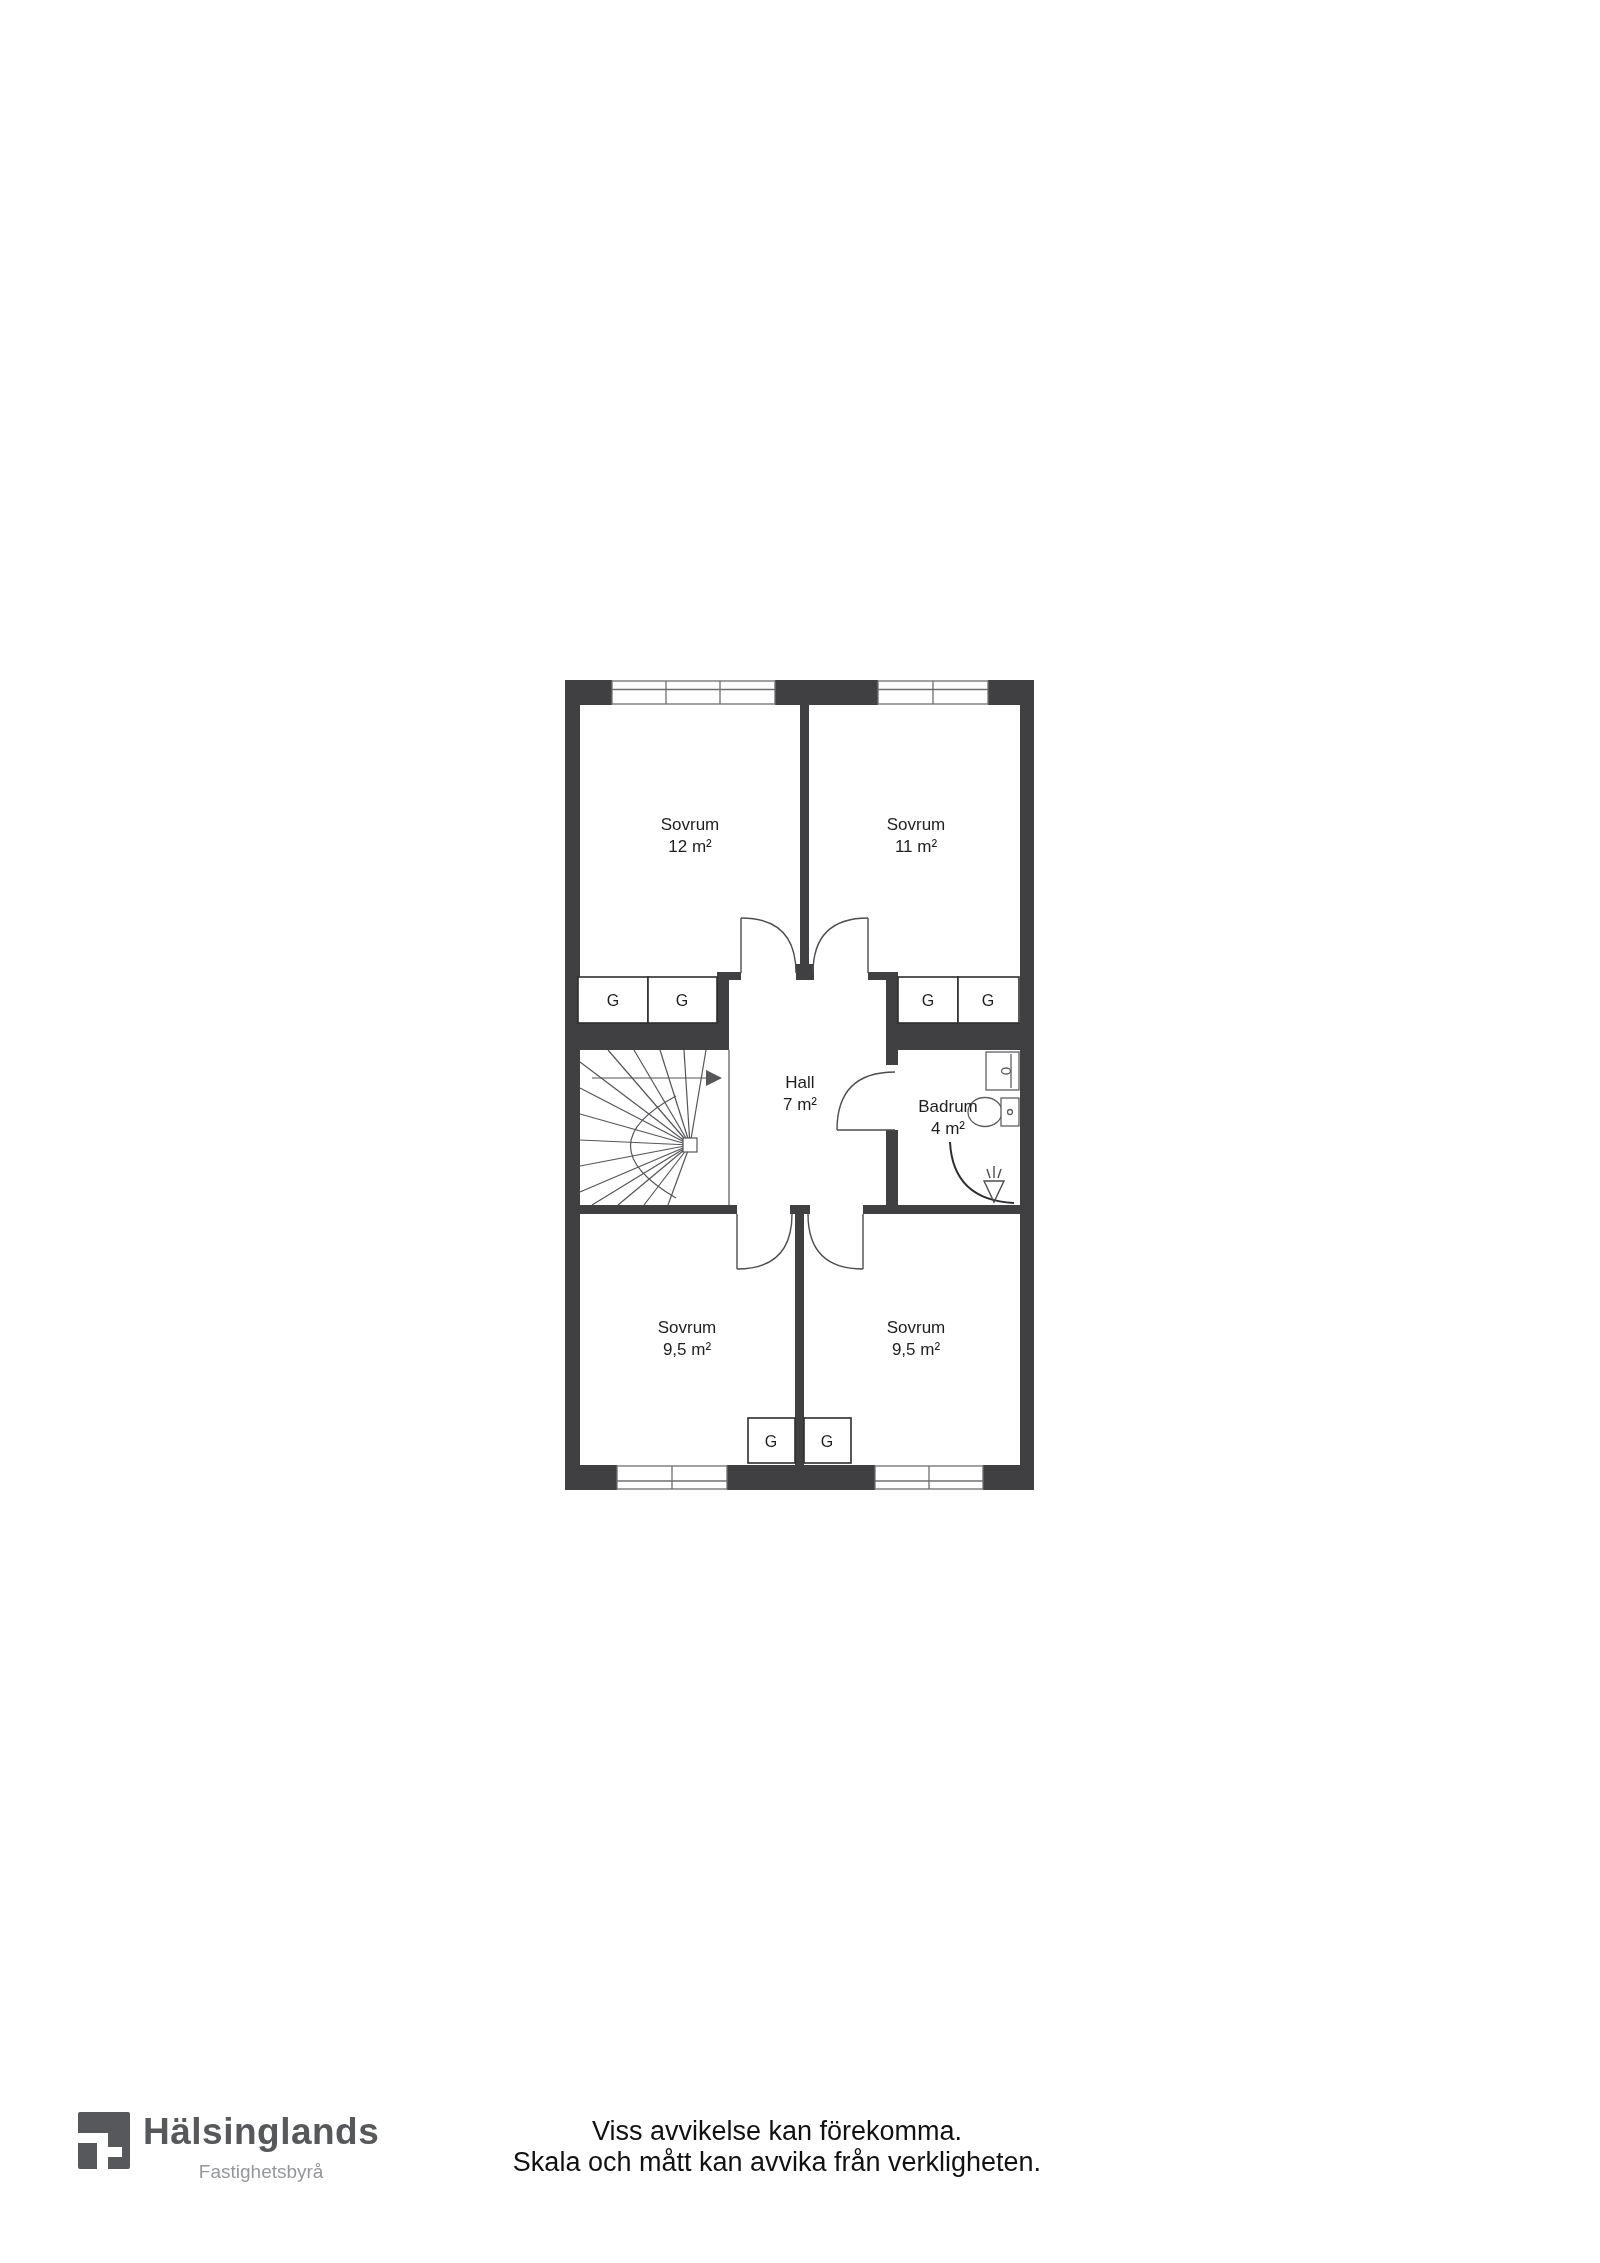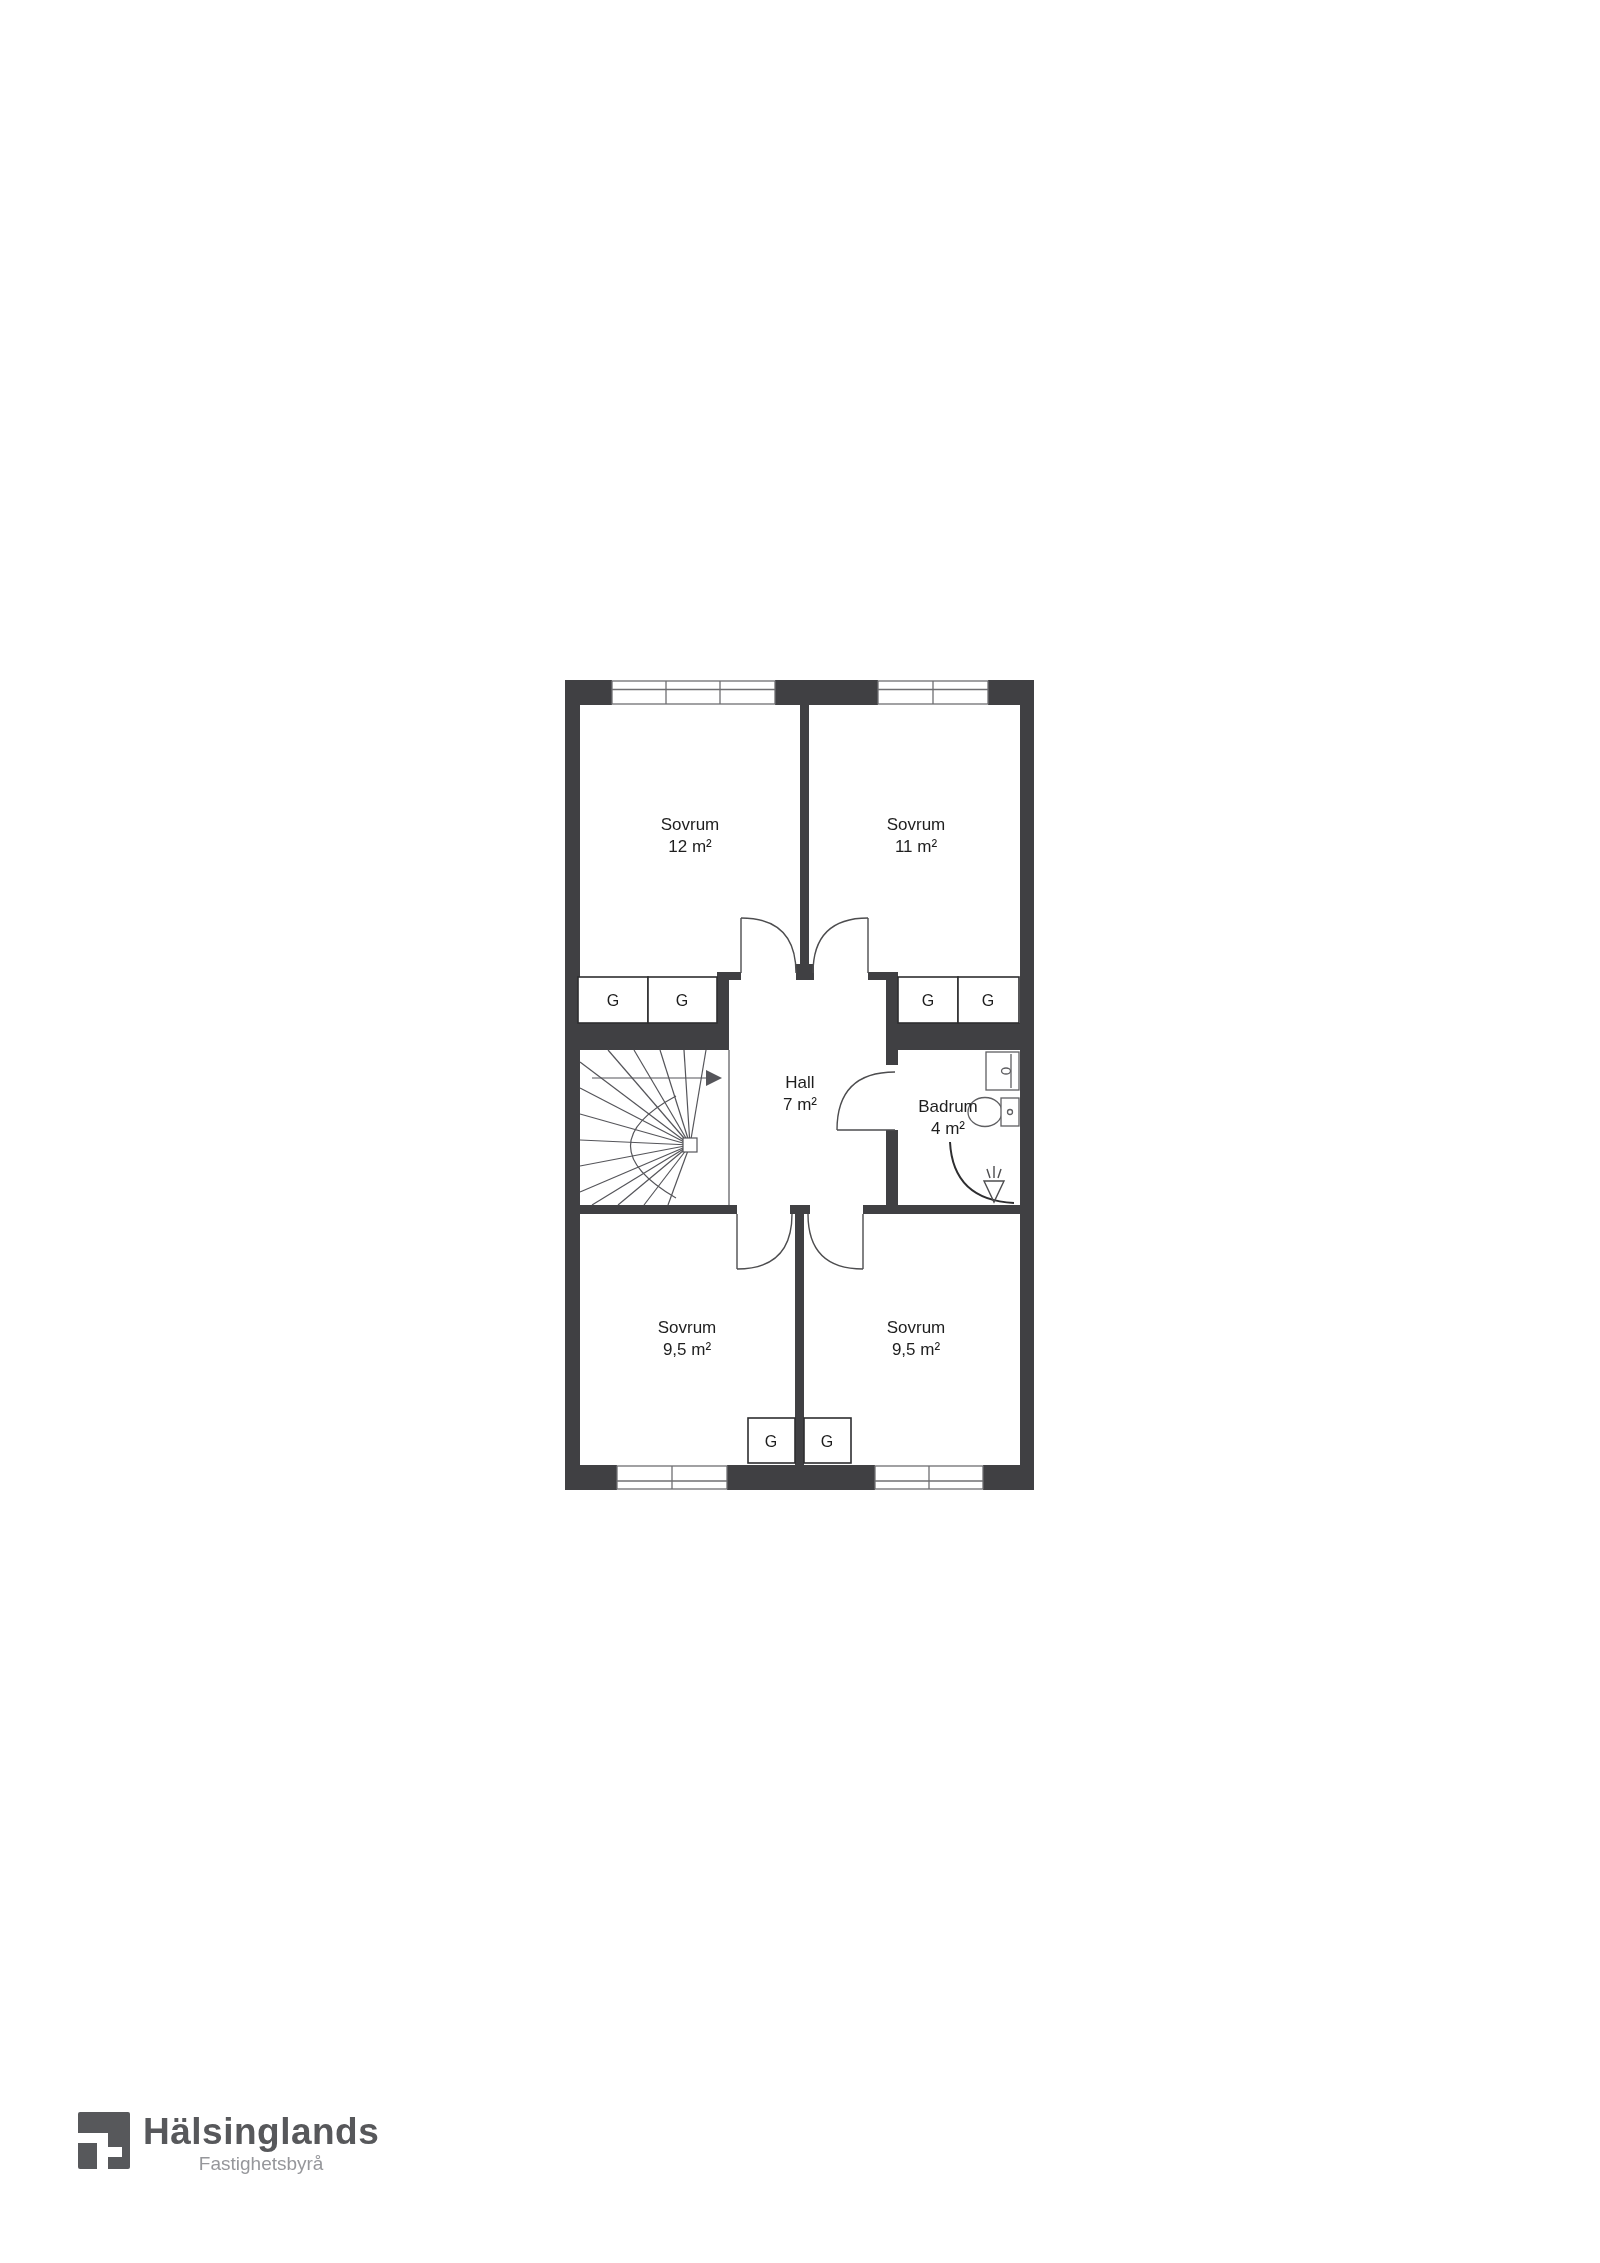--- a/index.html
+++ b/index.html
@@ -59,21 +59,21 @@
     font-size:37px;
     font-weight:bold;
     color:#57585b;
     line-height:40px;
     letter-spacing:0.5px;
   }
   .brand-sub{
     font-size:19px;
     color:#96979b;
     line-height:21px;
-    margin-top:1px;
+    margin-top:9px;
   }
   .disclaimer{
     position:absolute;
     left:777px;
     top:2116px;
     transform:translateX(-50%);
     text-align:center;
     color:#111111;
     font-size:27px;
     line-height:31px;
@@ -262,14 +262,18 @@
       <div class="bar bar-slot"></div>
       <div class="bar bar-stem"></div>
       <div class="bar bar-arm"></div>
     </div>
     <div class="brand-text">
       <div class="brand-name">Hälsinglands</div>
       <div class="brand-sub">Fastighetsbyrå</div>
     </div>
   </div>
 
+  <div class="disclaimer">
+    <div>Viss avvikelse kan förekomma.</div>
+    <div>Skala och mått kan avvika från verkligheten.</div>
+  </div>
 
 </div>
 
 </body></html>

